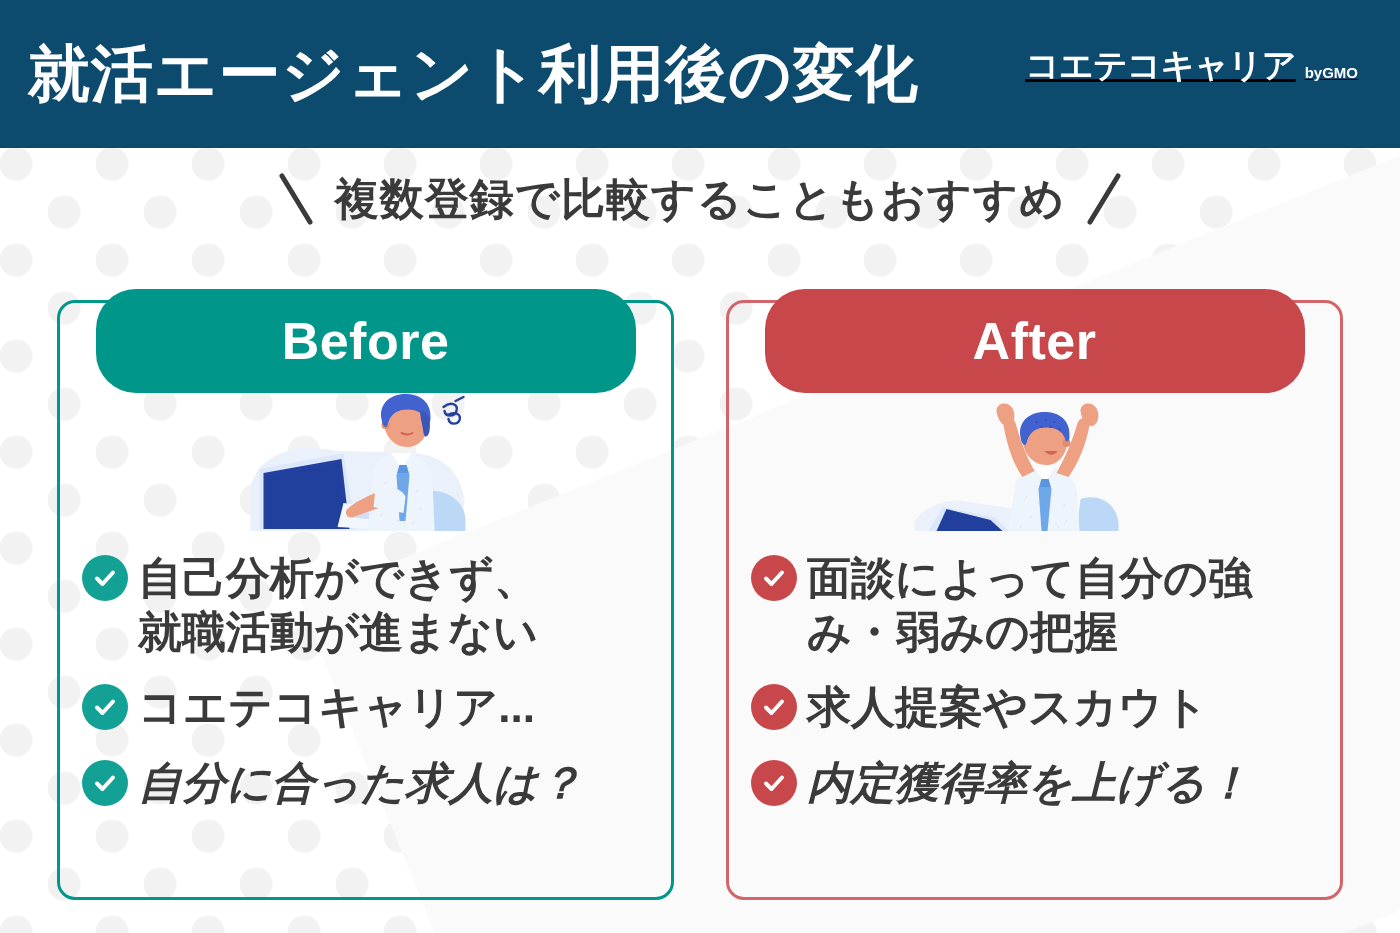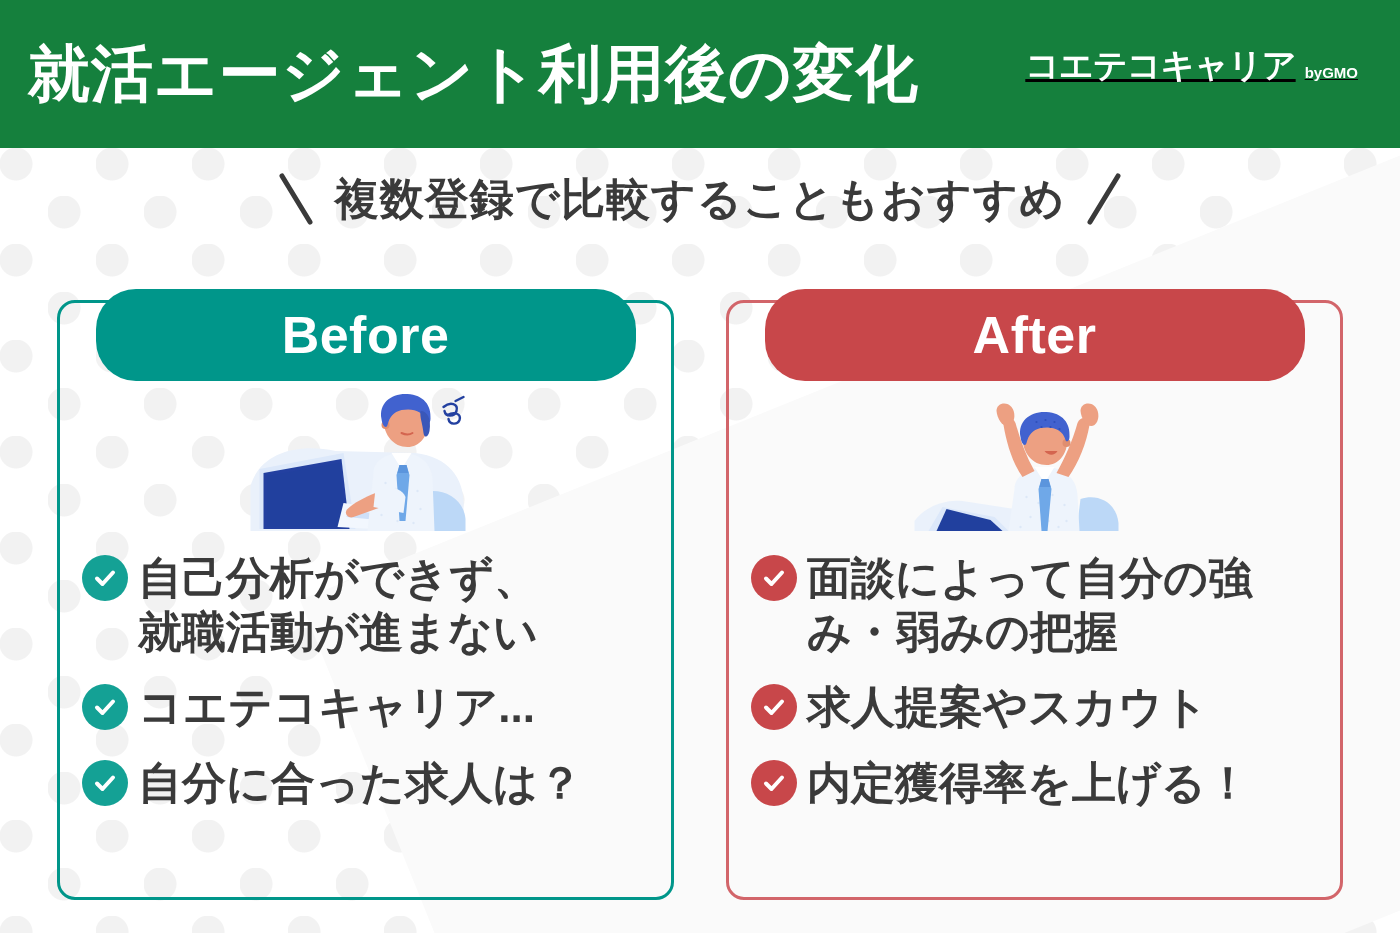--- a/index.html
+++ b/index.html
@@ -27,21 +27,21 @@
     width:1300px; height:700px;
     background:#fafafa;
     transform:rotate(-22deg);
     transform-origin:left top;
     z-index:1;
   }
 
   
   #header{
     position:absolute; left:0; top:0; width:1400px; height:148px;
-    background:#15803d;
+    background:#0c4a6e;
     z-index:5;
     display:flex; align-items:center;text-align:center;
   }
   #page-title{
     margin-left:28px;
     color:#ffffff;
     font-size:62px;
     font-weight:bold;
     letter-spacing:1px;
     line-height:1;
@@ -91,21 +91,21 @@
   }
   #card-before{ left:57px; border:3px solid #00968A; }
   #card-after { left:726px; border:3px solid #D2656A; }
 
   .card-badge{
     position:absolute;
     top:-14px;
     left:50%;
     transform:translateX(-50%);
     width:540px;
-    height:92px;
+    height:104px;
     border-radius:40px;
     display:flex; align-items:center; justify-content:center;
     color:#ffffff;
     font-size:52px;
     font-weight:bold;
     letter-spacing:0.5px;
     z-index:7;
   }
   #badge-before{ background:#00968A; }
   #badge-after { background:#C8474A; }
@@ -117,21 +117,21 @@
   .bullets{
     position:absolute;
     left:22px; right:18px;
     top:248px;
   }
   .bullet{
     display:flex;
     align-items:flex-start;
     margin-bottom:22px;
   }
-  .bullet:last-child{ margin-bottom:8px; }
+  .bullet:last-child{ margin-bottom:8px;font-style:italic; }
   .check{
     flex:0 0 auto;
     width:46px; height:46px;
     border-radius:50%;
     margin-right:10px;
     margin-top:4px;
     display:flex; align-items:center; justify-content:center;
   }
   .check.teal{ background:#14A195; }
   .check.red { background:#C8474A; }

